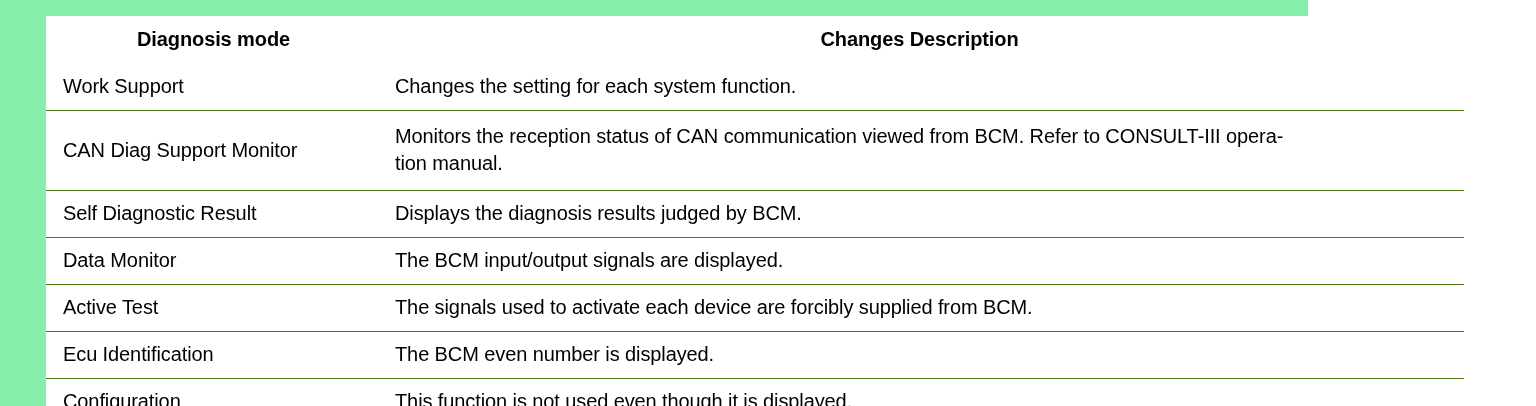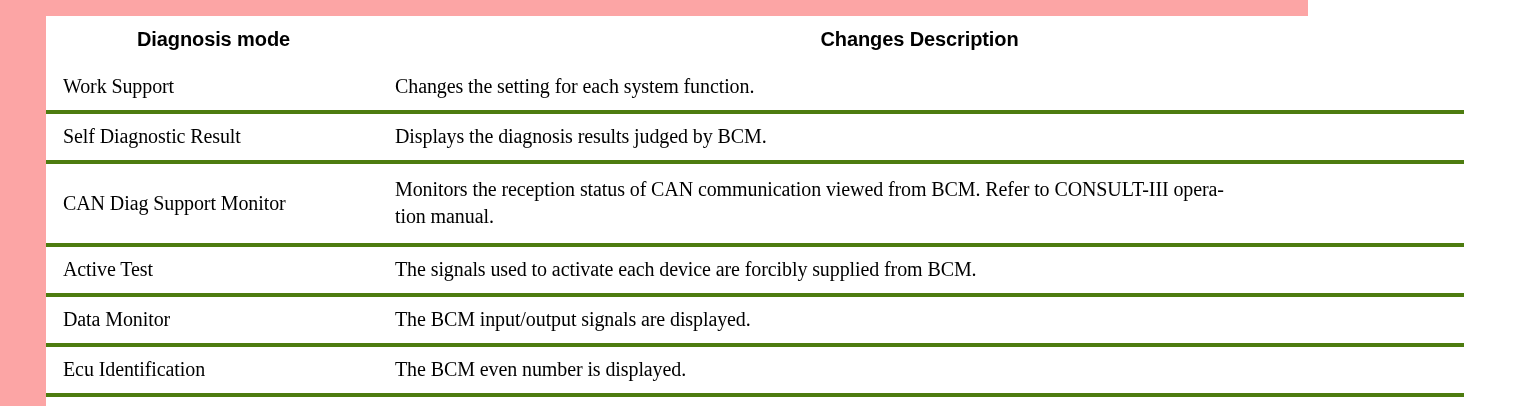--- a/index.html
+++ b/index.html
@@ -13,21 +13,21 @@
     height: 406px;
     font-family: "Liberation Sans", "DejaVu Sans", sans-serif;
     color: #000000;
     overflow: hidden;
   }
 
   .page {
     position: relative;
     width: 1308px;
     height: 406px;
-    background: #fca5a5;
+    background: #86efac;
   }
 
   .table-wrap {
     position: absolute;
     left: 46px;
     top: 16px;
     width: 1418px;
   }
 
   table.diag-table {
@@ -41,22 +41,21 @@
   table.diag-table col.c-desc  { width: 1086px; }
 
   table.diag-table td,
   table.diag-table th {
     border: 0;
     padding: 0;
     vertical-align: middle;
     background: #ffffff;
   }
   tr.r-body > td {
-    border-bottom: 4px solid #4d7c0f;
-    font-family: Liberation Serif, serif;
+    border-bottom: 1px solid #4d7c0f;
   }
   tr.r-last > td {
     border-bottom: 4px solid #000;
   }
 
   
   td.mode-cell,
   th.mode-cell {
     border-right: 3px solid #000;
   }
@@ -113,54 +112,54 @@
           <td class="mode-cell">
             <div class="cell-inner">Work Support</div>
           </td>
           <td class="desc-cell">
             <div class="cell-inner">Changes the setting for each system function.</div>
           </td>
         </tr>
 
         <tr class="r-body">
           <td class="mode-cell">
-            <div class="cell-inner">Self Diagnostic Result</div>
-          </td>
-          <td class="desc-cell">
-            <div class="cell-inner">Displays the diagnosis results judged by BCM.</div>
-          </td>
-        </tr>
-
-        <tr class="r-body">
-          <td class="mode-cell">
             <div class="cell-inner tall">CAN Diag Support Monitor</div>
           </td>
           <td class="desc-cell">
             <div class="cell-inner tall">
               <span class="hyphen-line">Monitors the reception status of CAN communication viewed from BCM. Refer to CONSULT-III opera-</span>
               <span class="hyphen-line">tion manual.</span>
             </div>
           </td>
         </tr>
 
         <tr class="r-body">
           <td class="mode-cell">
-            <div class="cell-inner">Active Test</div>
+            <div class="cell-inner">Self Diagnostic Result</div>
           </td>
           <td class="desc-cell">
-            <div class="cell-inner">The signals used to activate each device are forcibly supplied from BCM.</div>
+            <div class="cell-inner">Displays the diagnosis results judged by BCM.</div>
           </td>
         </tr>
 
         <tr class="r-body">
           <td class="mode-cell">
             <div class="cell-inner">Data Monitor</div>
           </td>
           <td class="desc-cell">
             <div class="cell-inner">The BCM input/output signals are displayed.</div>
+          </td>
+        </tr>
+
+        <tr class="r-body">
+          <td class="mode-cell">
+            <div class="cell-inner">Active Test</div>
+          </td>
+          <td class="desc-cell">
+            <div class="cell-inner">The signals used to activate each device are forcibly supplied from BCM.</div>
           </td>
         </tr>
 
         <tr class="r-body">
           <td class="mode-cell">
             <div class="cell-inner">Ecu Identification</div>
           </td>
           <td class="desc-cell">
             <div class="cell-inner">The BCM even number is displayed.</div>
           </td>

